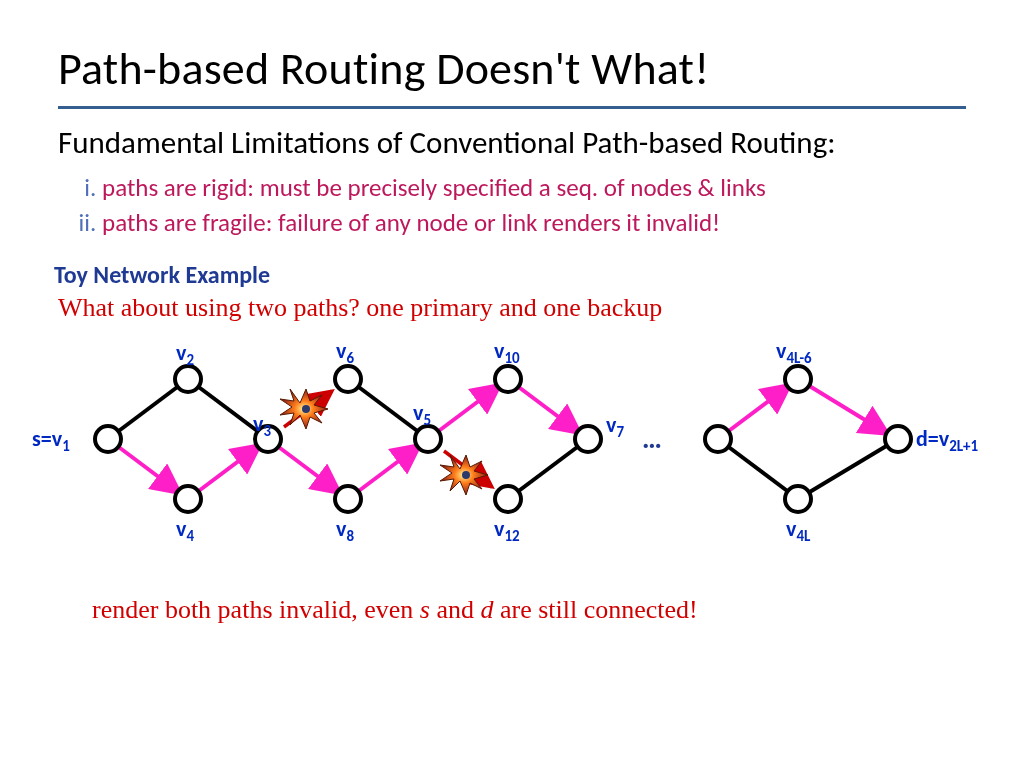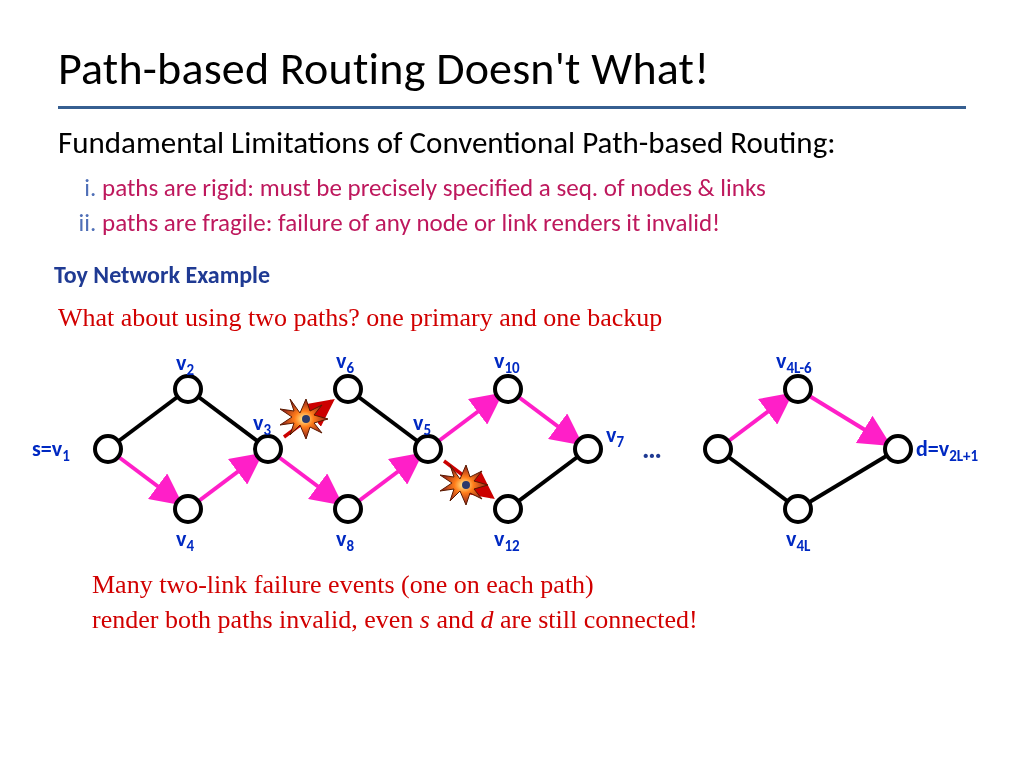--- a/index.html
+++ b/index.html
@@ -21,21 +21,21 @@
     list-style: lower-roman;
     margin: 8px 0 0 0;
     padding-left: 44px;
     color: #be185d;
     font-size: 25px;
     line-height: 1.4;
   }
   ol.roman li::marker { color: #4f6fb7; }
   .toy {
     color: #1f3a93; font-weight: bold; font-size: 24px;
-    margin: 20px 0 14px -4px;
+    margin: 20px 0 4px -4px;
   }
   .serif-red {
     font-family: "CMU Serif", Georgia, "Times New Roman", serif;
     color: #d10000; font-size: 26px;
   }
   .q { margin-top: 4px; }
   .bottom { margin-left: 34px; margin-top: 8px; line-height: 1.35; }
   .bottom em { font-style: italic; }
   .diagram-wrap { position: relative; width: 960px; height: 220px; margin-top: 6px; margin-left: -20px; }
   .node-lab { position: absolute; color: #0029c2; font-weight: bold; font-size: 22px; }
@@ -120,31 +120,31 @@
         <circle cx="550" cy="110" r="13"></circle>
         <circle cx="680" cy="110" r="13"></circle>
         <circle cx="760" cy="50" r="13"></circle>
         <circle cx="760" cy="170" r="13"></circle>
         <circle cx="860" cy="110" r="13"></circle>
       </g>
     </svg>
 
     <div class="node-lab" style="left:-6px; top:96px;"><span>s=v</span><sub>1</sub></div>
     <div class="node-lab" style="left:138px; top:10px;"><span>v</span><sub>2</sub></div>
-    <div class="node-lab" style="left:215px; top:70px;text-align:center;"><span>v</span><sub>3</sub></div>
+    <div class="node-lab" style="left:215px; top:81px;text-align:center;"><span>v</span><sub>3</sub></div>
     <div class="node-lab" style="left:138px; top:186px;"><span>v</span><sub>4</sub></div>
     <div class="node-lab" style="left:298px; top:8px;"><span>v</span><sub>6</sub></div>
     <div class="node-lab" style="left:375px; top:70px;"><span>v</span><sub>5</sub></div>
     <div class="node-lab" style="left:298px; top:186px;"><span>v</span><sub>8</sub></div>
     <div class="node-lab" style="left:456px; top:8px;"><span>v</span><sub>10</sub></div>
     <div class="node-lab" style="left:568px; top:82px;"><span>v</span><sub>7</sub></div>
     <div class="node-lab" style="left:456px; top:186px;"><span>v</span><sub>12</sub></div>
     <div class="node-lab" style="left:738px; top:8px;"><span>v</span><sub>4L-6</sub></div>
     <div class="node-lab" style="left:748px; top:186px;"><span>v</span><sub>4L</sub></div>
     <div class="node-lab" style="left:878px; top:96px;"><span>d=v</span><sub>2L+1</sub></div>
     <div class="ellips" style="left:604px; top:92px;">…</div>
   </div>
 
   <div class="serif-red bottom">
-    <span>Many two-link failure events (one on each path)</span><br>
+    <br>
     <span>render both paths invalid, even </span><em>s</em><span> and </span><em>d</em><span> are still connected!</span>
   </div>
 </div>
 
 </body></html>

